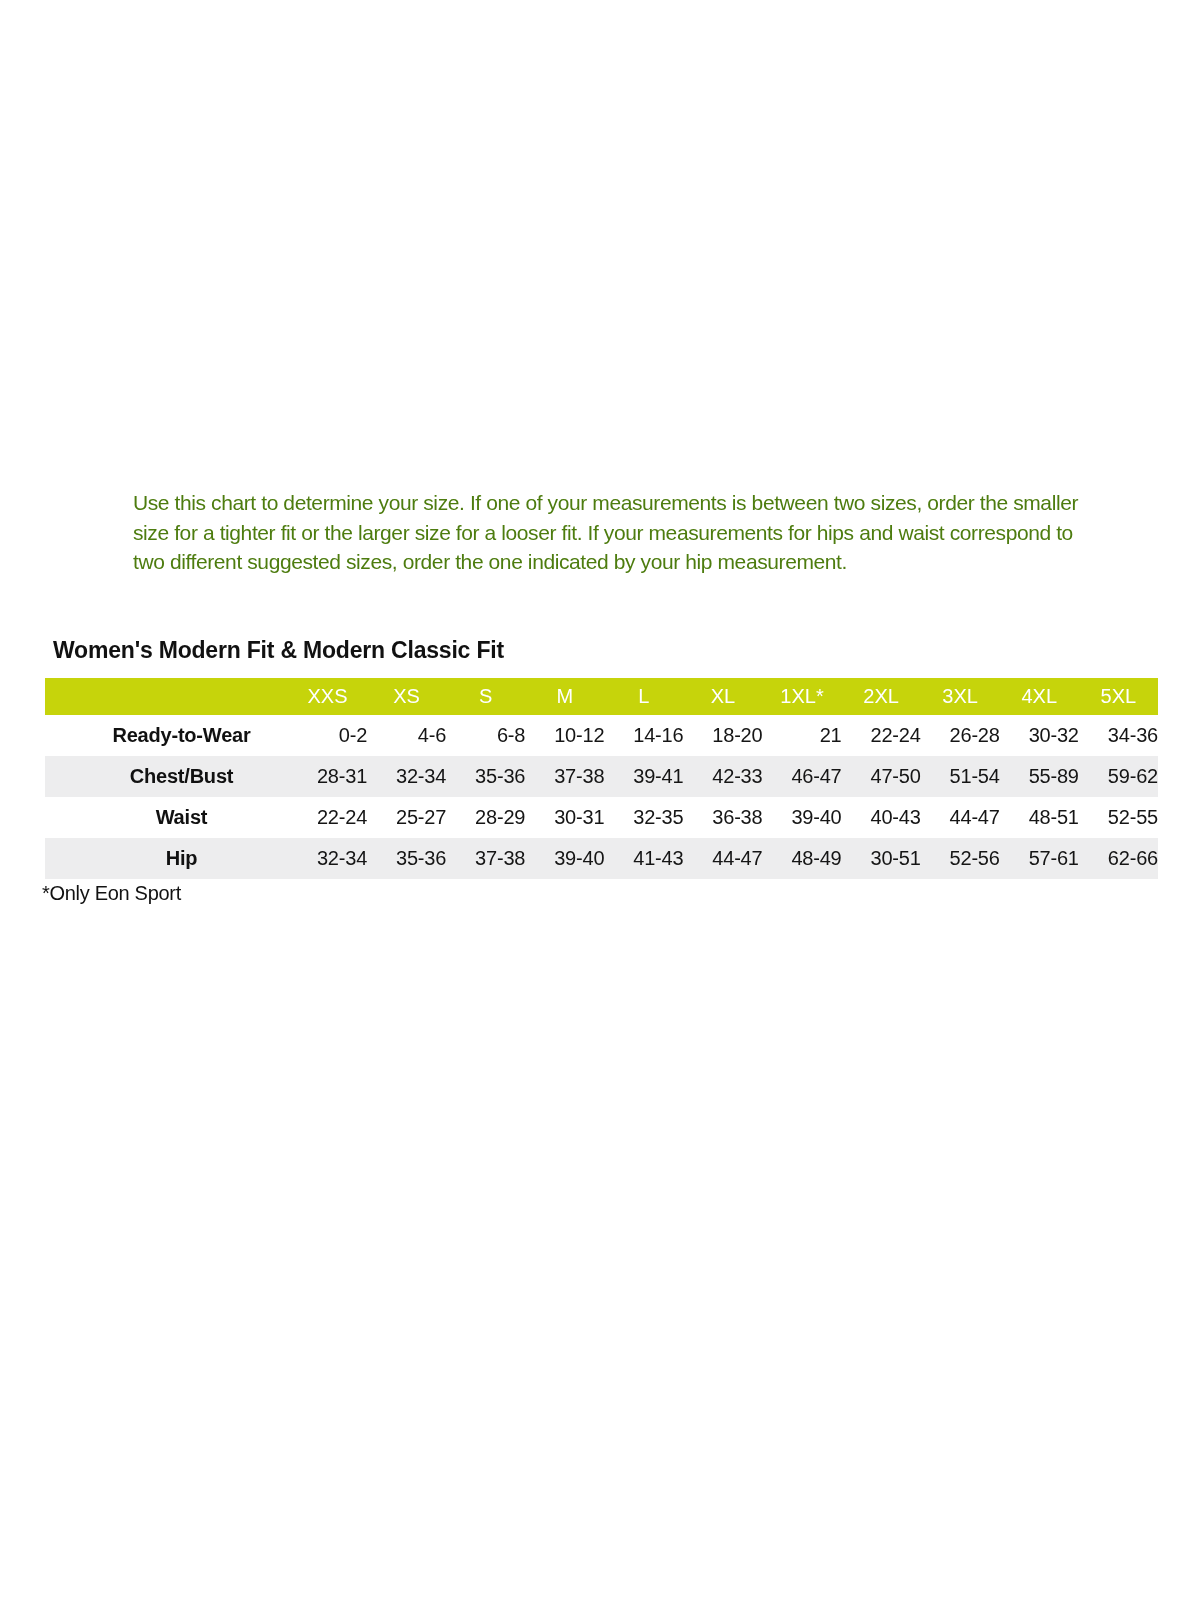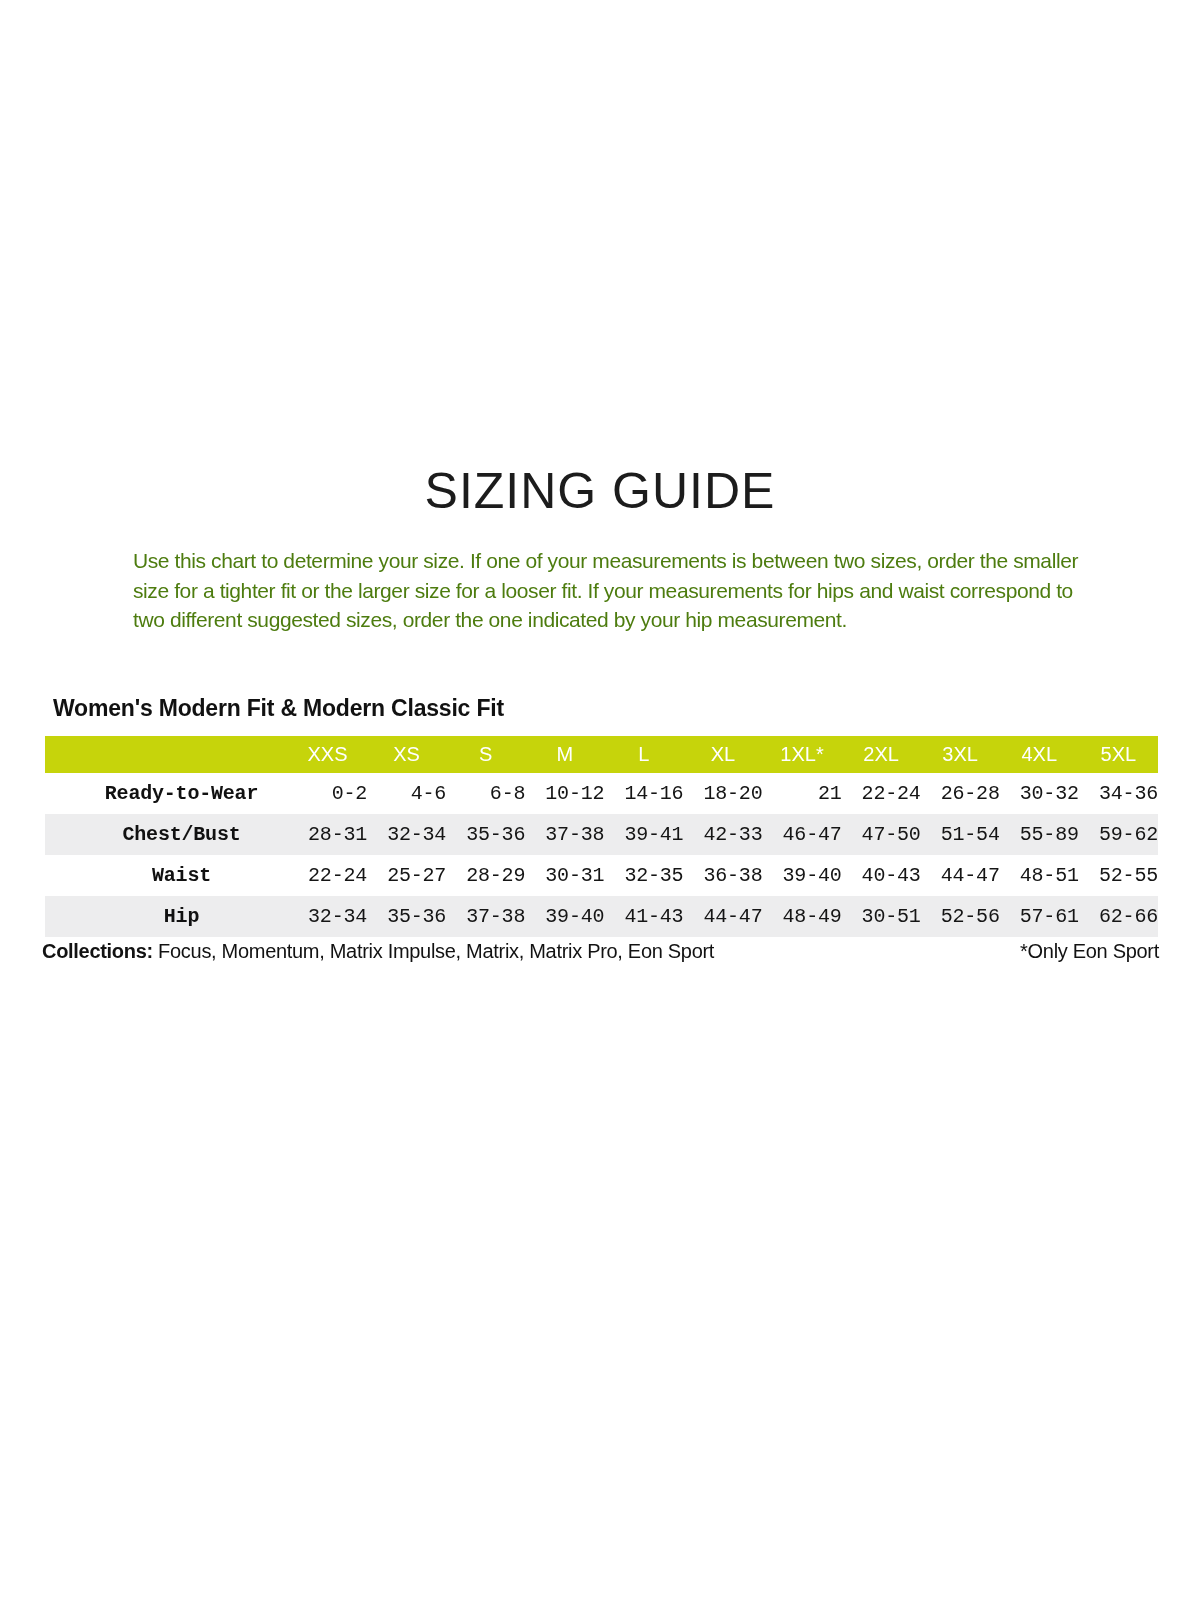--- a/index.html
+++ b/index.html
@@ -59,21 +59,21 @@
   }
   table.size-chart thead th {
     color: var(--header-text, #ffffff);
     font-weight: 400;
     font-size: 20px;
     text-align: center;
     padding: 0;
     letter-spacing: 0;
   }
   table.size-chart th.corner { width: 243px; }
-  table.size-chart tbody tr { height: 41px; font-family: Liberation Mono, monospace; }
+  table.size-chart tbody tr { height: 41px; }
   table.size-chart tbody tr.stripe { background: var(--stripe-bg, #ededee); }
   table.size-chart tbody th.row-label {
     font-weight: 700;
     font-size: 20px;
     text-align: center;
     padding: 0 0 0 30px;
     letter-spacing: -0.2px;
     color: #111111;
   }
   table.size-chart tbody td {
@@ -93,21 +93,20 @@
     letter-spacing: -0.3px;
     color: #121212;
   }
   .footnote-row .bold { font-weight: 700; }
 </style>
 </head>
 <body>
 
 <div class="page">
 
-  <h1 class="title">SIZING GUIDE</h1>
 
   <p class="intro">Use this chart to determine your size. If one of your measurements is between two sizes, order the smaller
 size for a tighter fit or the larger size for a looser fit. If your measurements for hips and waist correspond to
 two different suggested sizes, order the one indicated by your hip measurement.</p>
 
   <section>
     <h2 class="section-heading">Women's Modern Fit &amp; Modern Classic Fit</h2>
 
     <table class="size-chart">
       <thead>
@@ -180,20 +179,17 @@
             <td>48-49</td>
             <td>30-51</td>
             <td>52-56</td>
             <td>57-61</td>
             <td>62-66</td>
           </tr>
         </tbody>
     </table>
 
     <div class="footnote-row">
-      <span>
-        <span class="bold">Collections:</span><span> Focus, Momentum, Matrix Impulse, Matrix, Matrix Pro, Eon Sport</span>
-      </span>
       <span>*Only Eon Sport</span>
     </div>
   </section>
 
 </div>
 
 </body></html>

